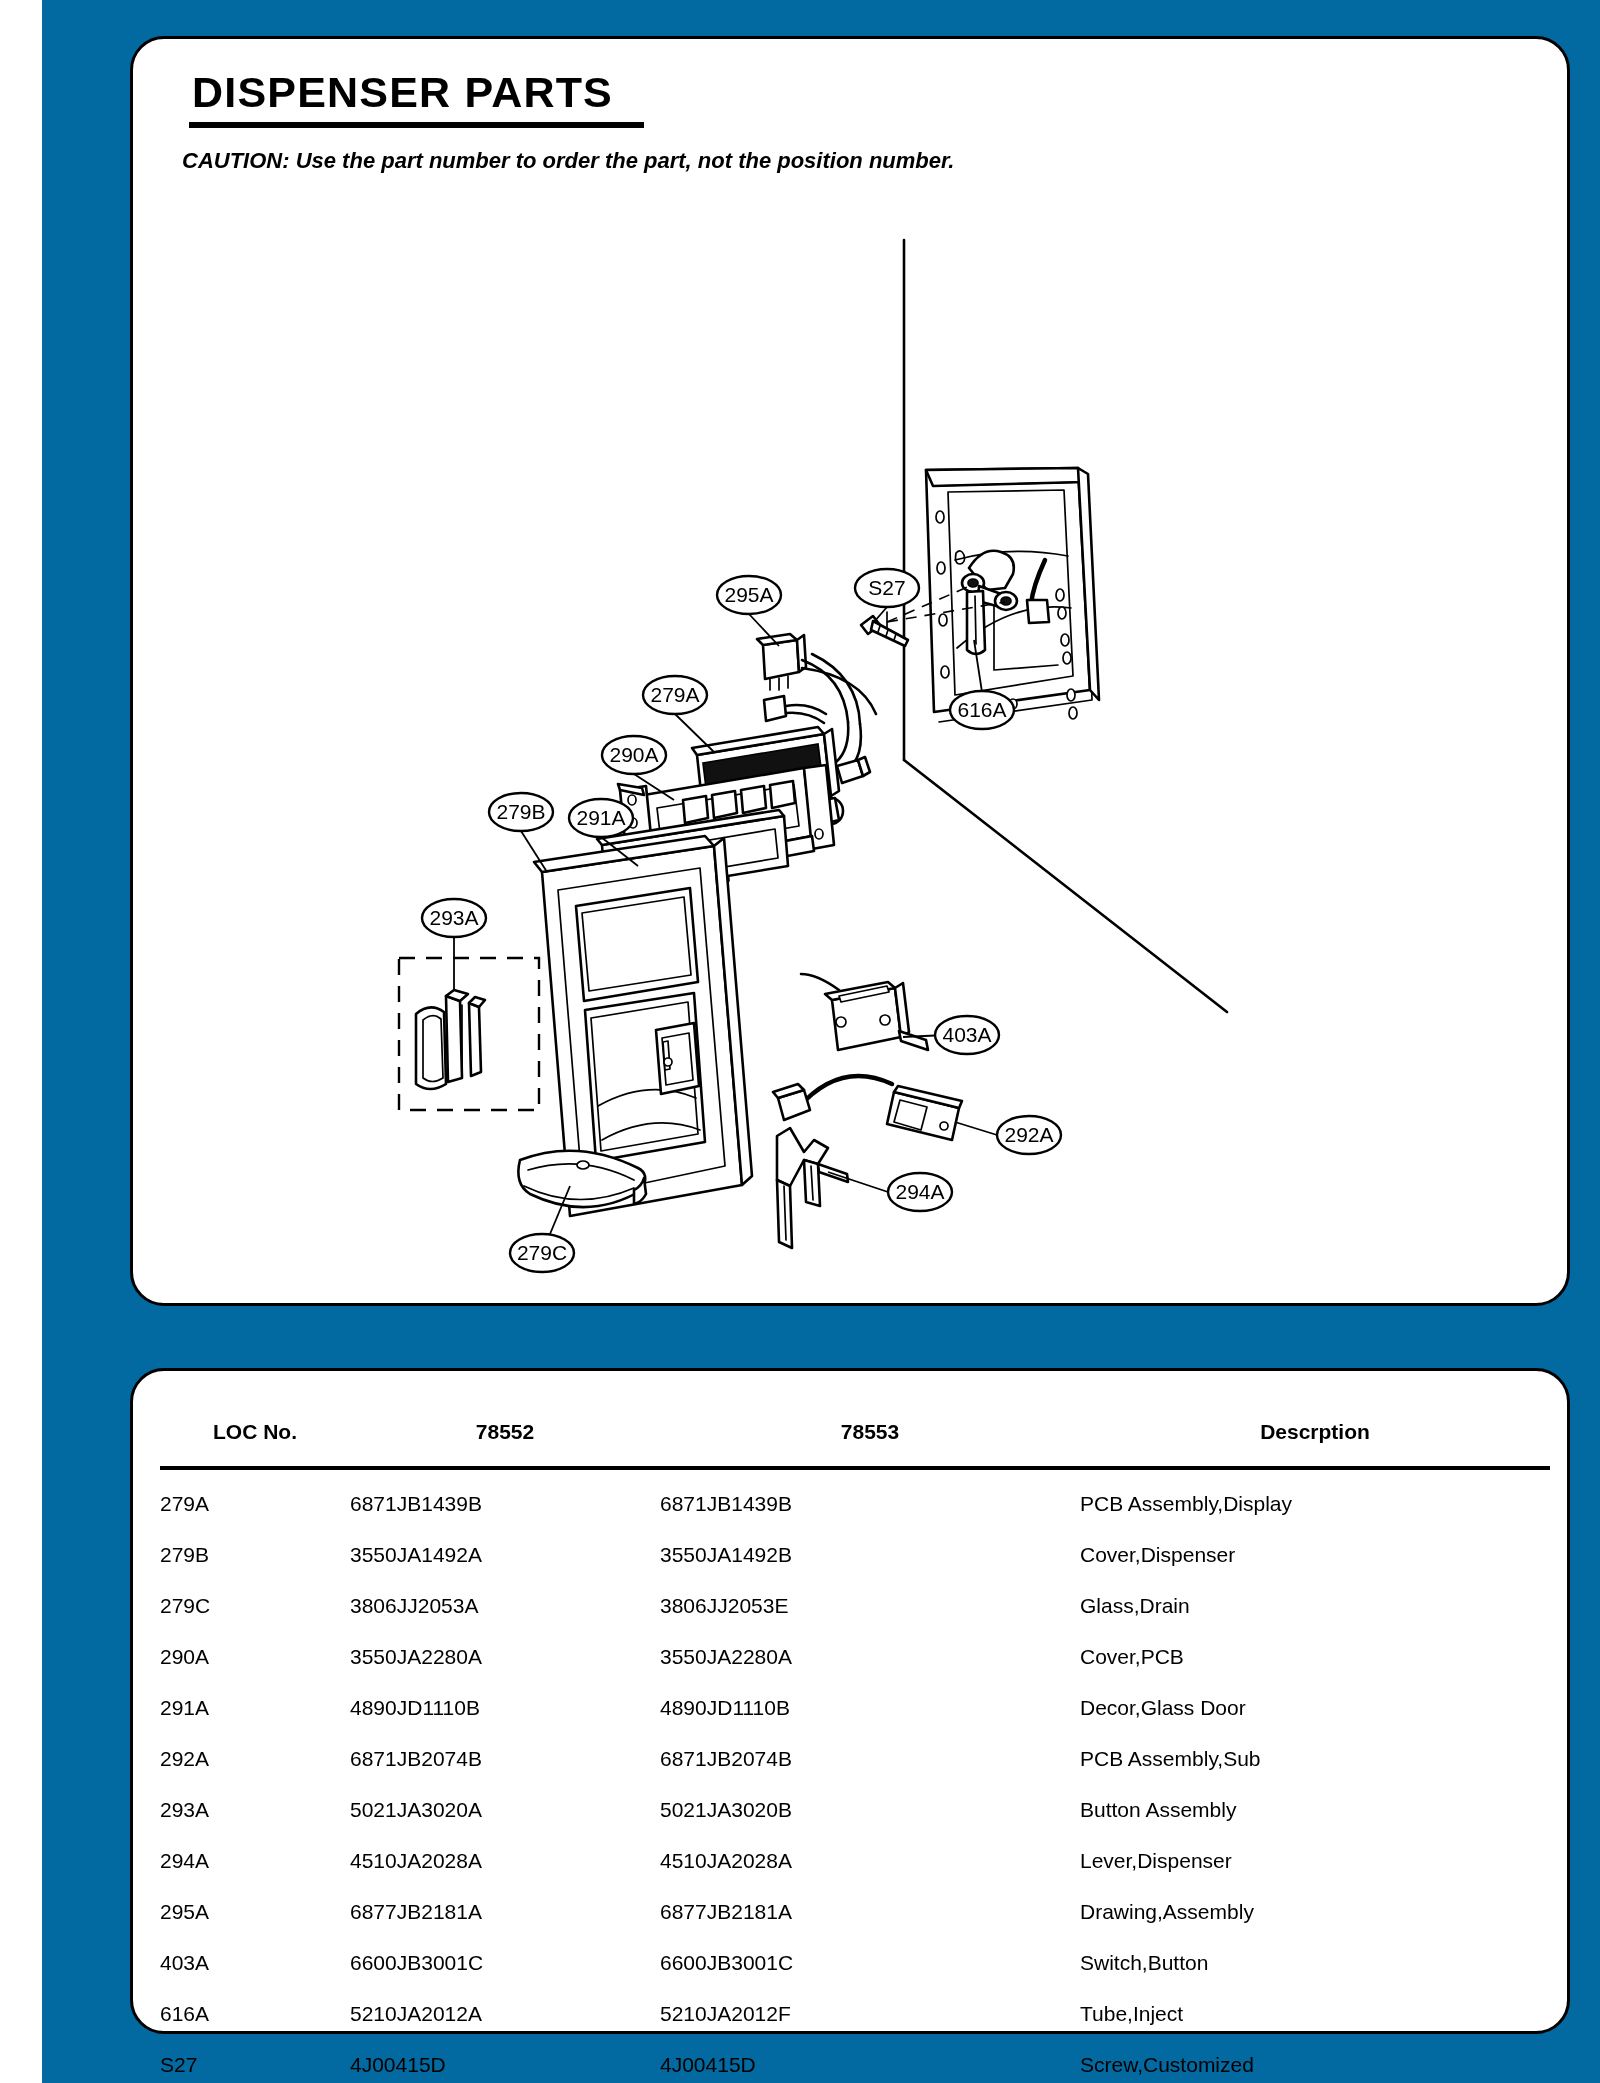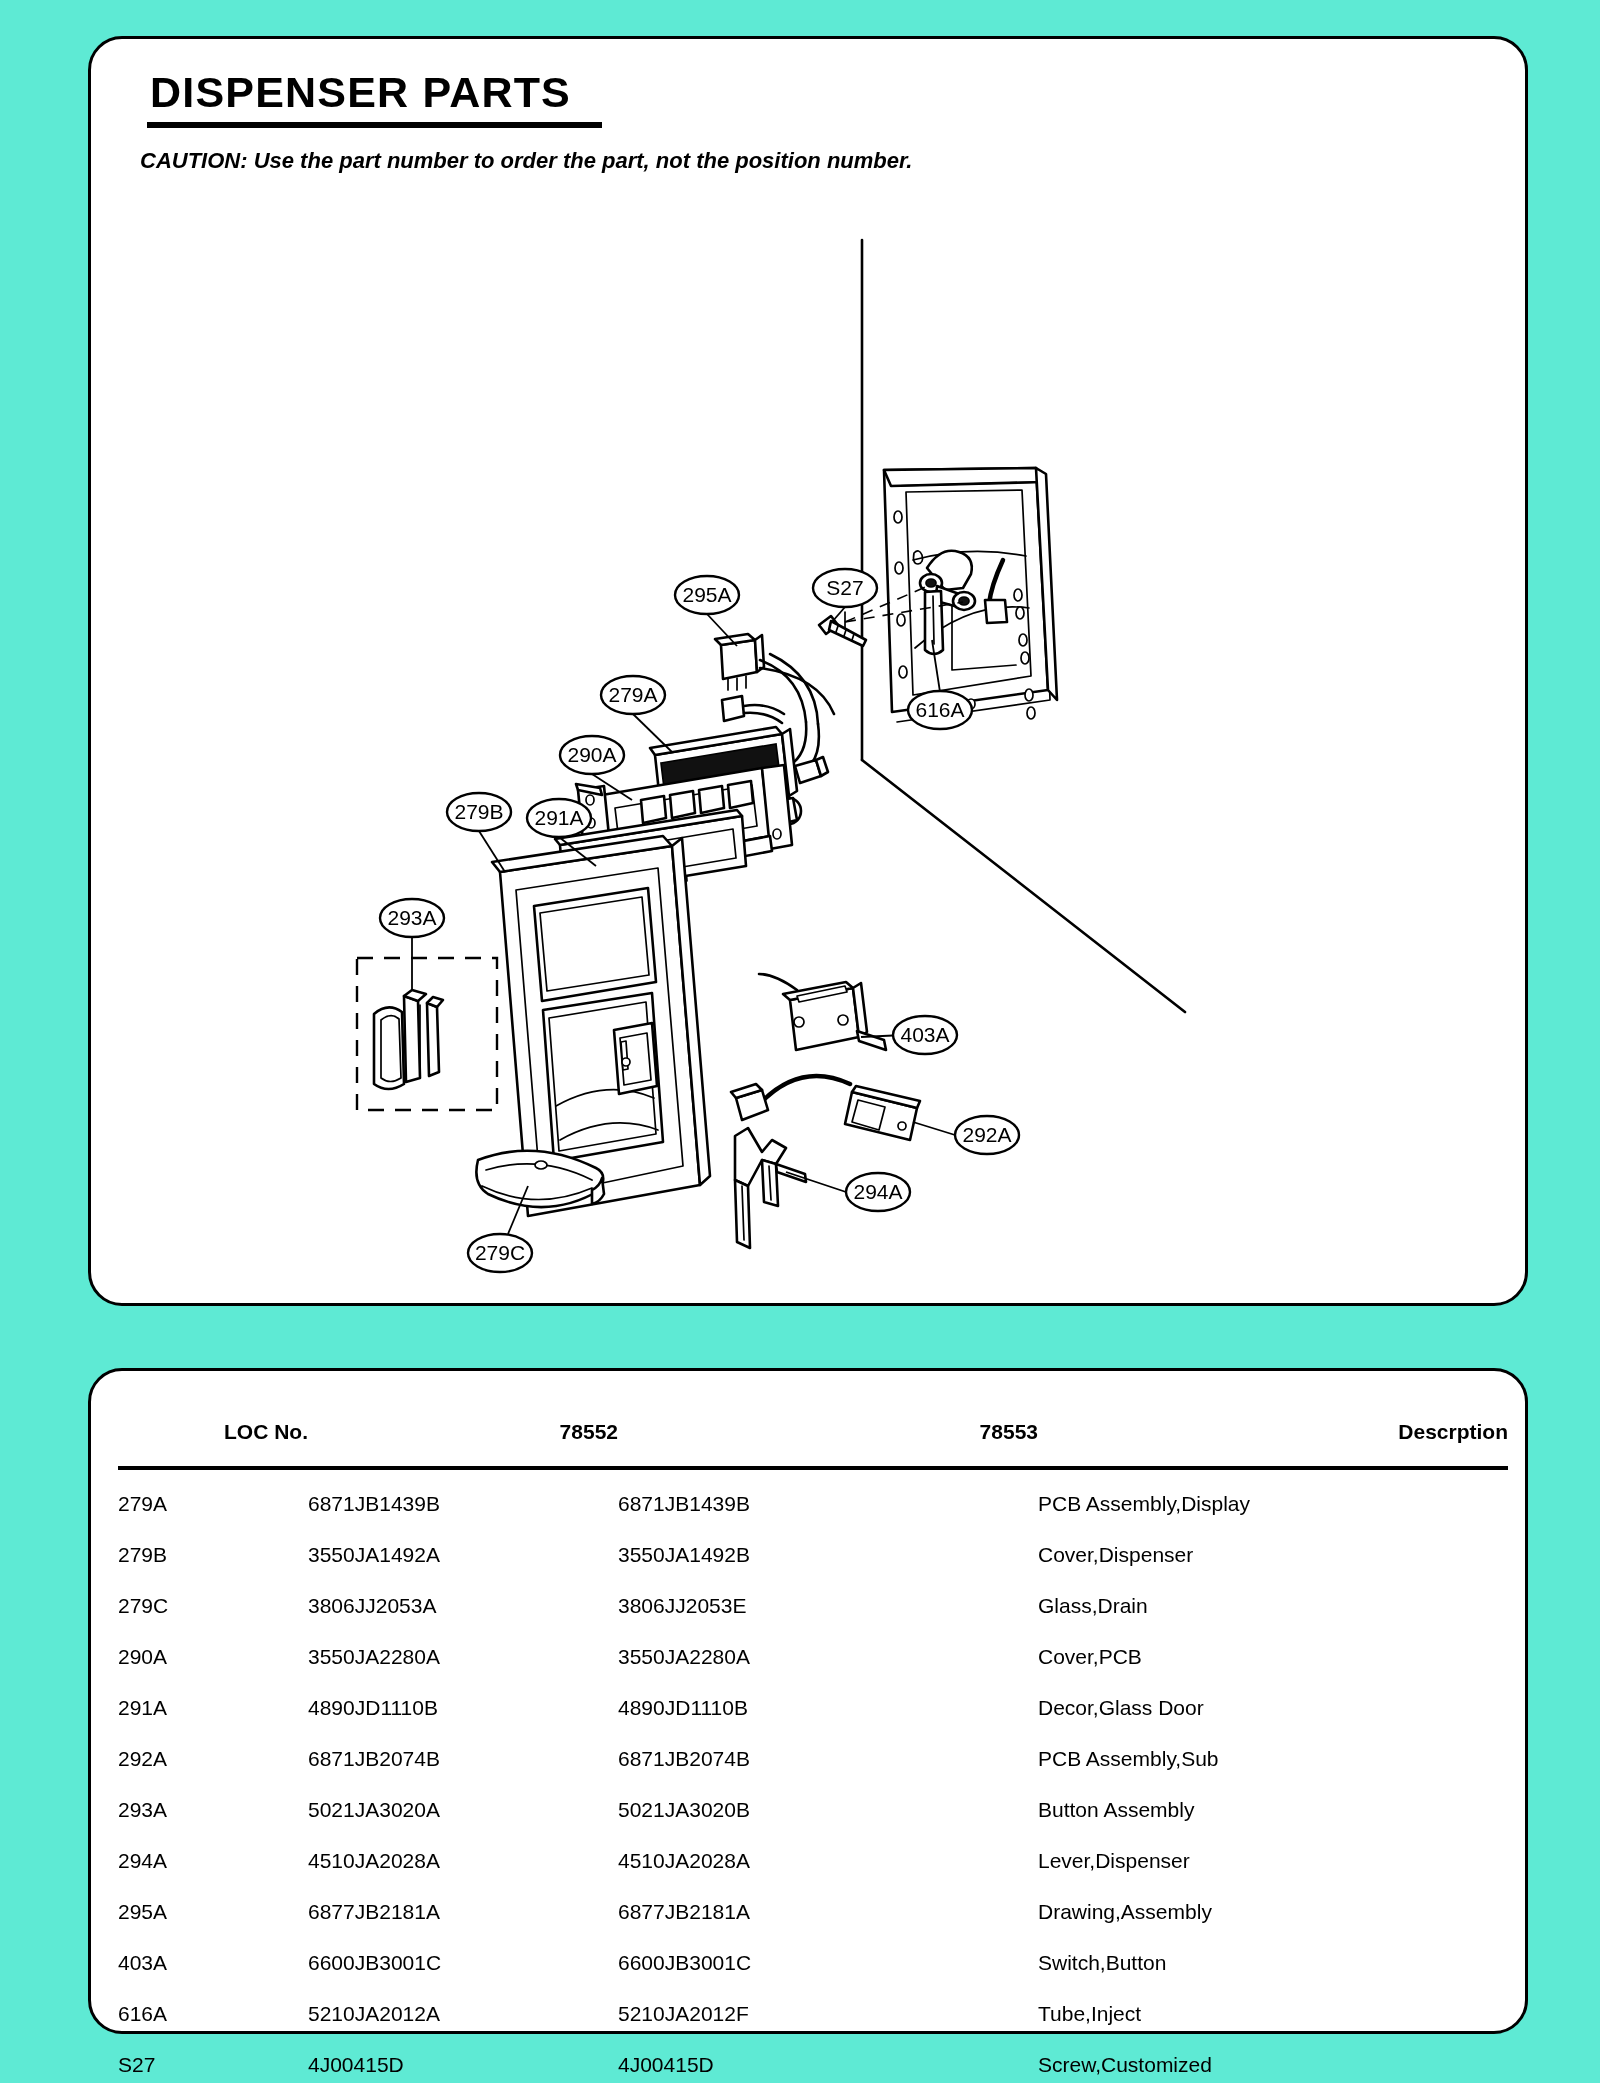--- a/index.html
+++ b/index.html
@@ -1,21 +1,21 @@
 <!DOCTYPE html>
 <html><head>
 <meta charset="utf-8">
 <style>
   html,body{margin:0;padding:0;background:#ffffff;}
   body{
     width:1600px;height:2083px;
     font-family:"Liberation Sans",sans-serif;
     color:#000;position:relative;overflow:hidden;
   }
-  .page{position:absolute;inset:0;background:#5eead4;}
+  .page{position:absolute;inset:0;background:#0369a1;margin-left:42px;}
 
   
   .panel{
     position:absolute;
     box-sizing:border-box;
     background:#fff;
     border:3px solid #000;
     border-radius:34px;
   }
   #diagram-panel{left:88px;top:36px;width:1440px;height:1270px;}
@@ -38,21 +38,21 @@
 
   
   #diagram-svg{position:absolute;left:88px;top:36px;width:1440px;height:1270px;}
 
   
   #parts-table{
     position:absolute;left:118px;top:1420px;width:1390px;
     border-collapse:collapse;
   }
   #parts-table th{
-    font-size:21px;font-weight:bold;text-align:right;
+    font-size:21px;font-weight:bold;text-align:center;
     padding:0 0 22px 0;vertical-align:bottom;
   }
   #parts-table thead tr{border-bottom:4px solid #000;}
   #parts-table td{
     font-size:21px;padding:14px 0 13px 0;vertical-align:top;
     white-space:nowrap;
   }
   #parts-table tbody tr:first-child td{padding-top:22px;}
   .col-loc{width:190px;}
   .col-a{width:310px;}

